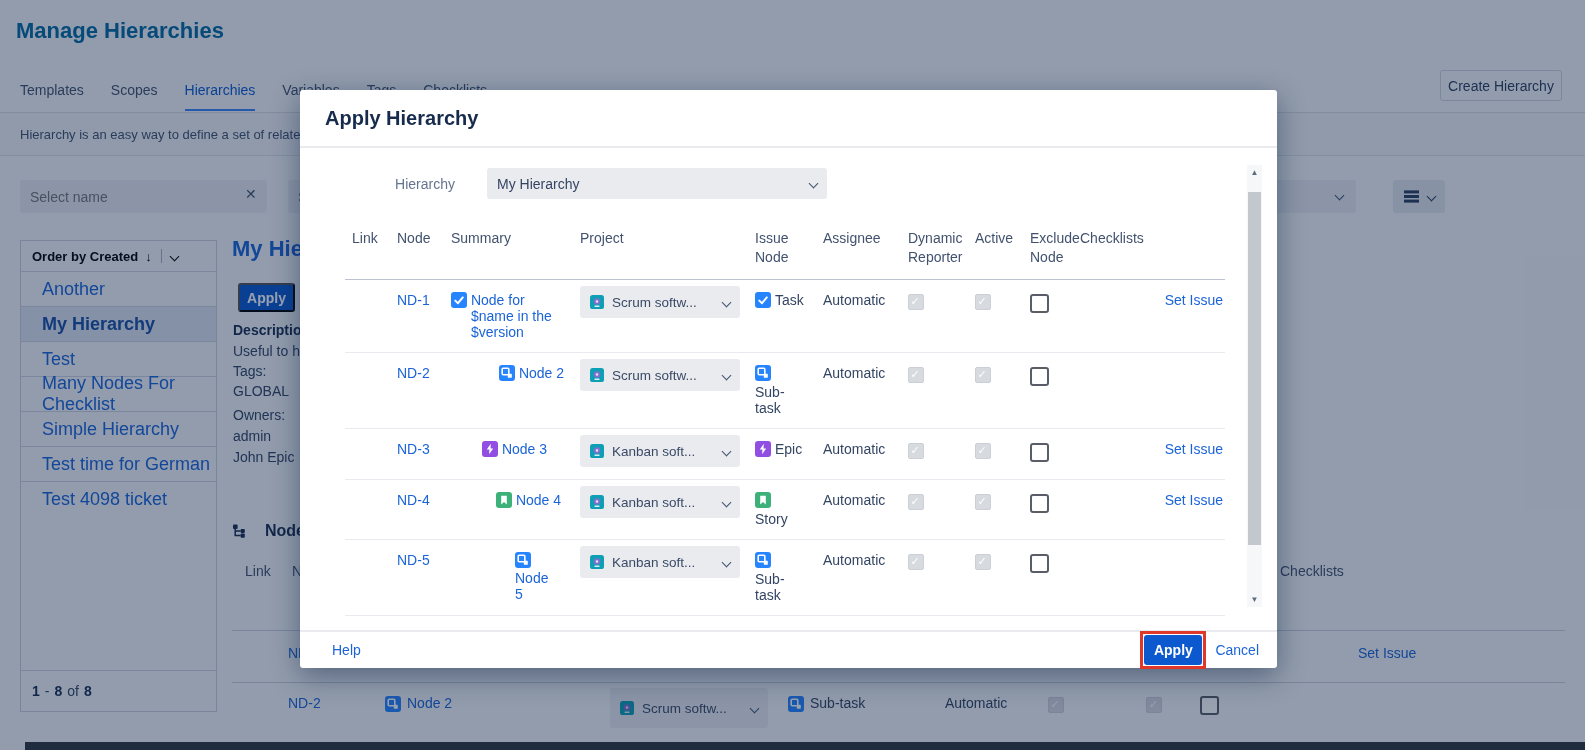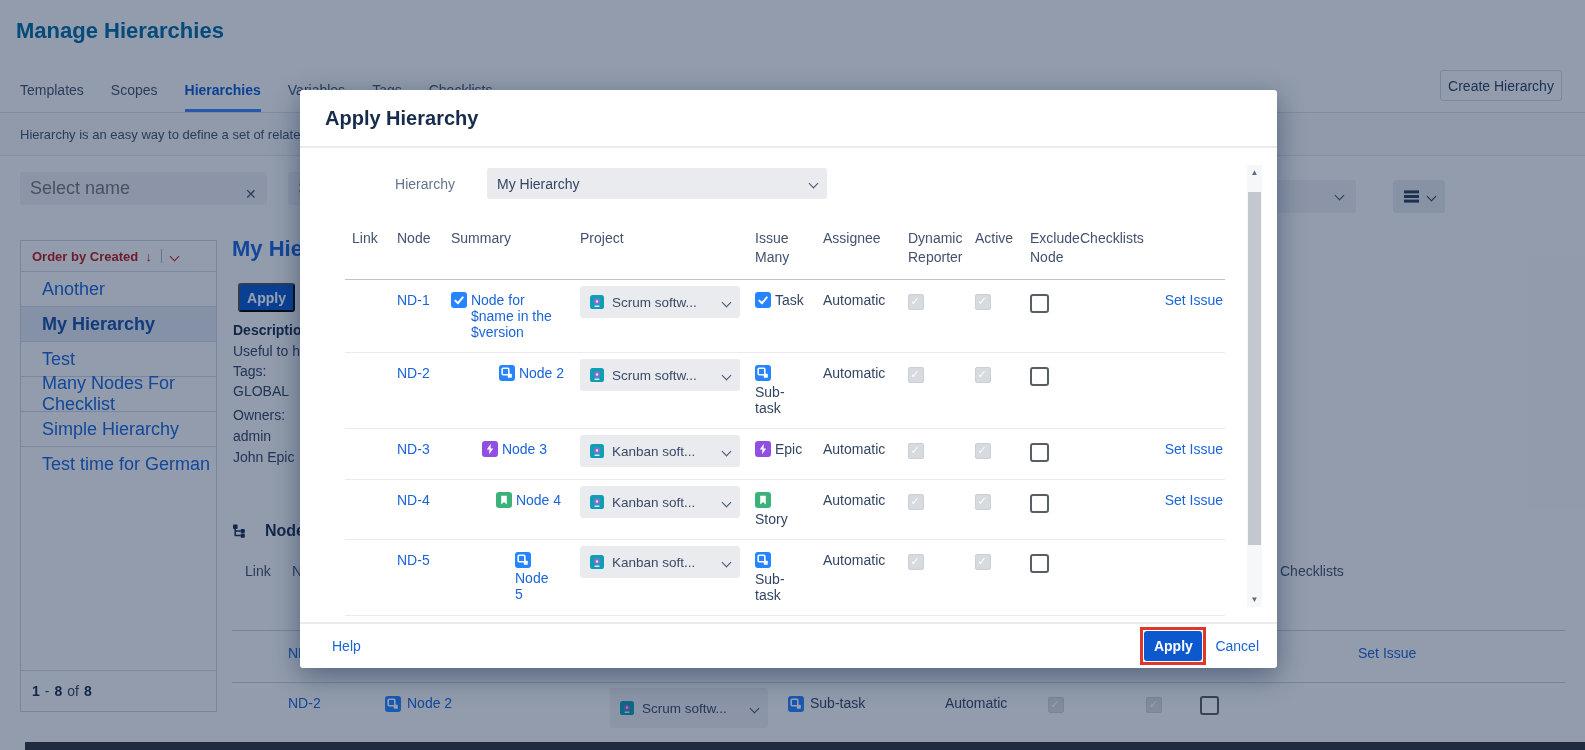--- a/index.html
+++ b/index.html
@@ -5,41 +5,41 @@
   html,body{margin:0;padding:0;}
   .screen{position:relative;width:1585px;height:750px;background:#f5f6f8;overflow:hidden;
           font-family:"Liberation Sans",sans-serif;color:#344563;}
   .abs{position:absolute;}
   .lnk{color:#1b64d8;text-decoration:none;}
 
   
   .page-title{left:16px;top:18px;font-size:22px;font-weight:700;color:#0369a1;}
   .tabs{left:20px;top:82px;display:flex;gap:27px;font-size:14px;color:#42526e;}
   .tab{padding-bottom:11px;cursor:pointer;}
-  .tab--active{color:#0c59cf;font-weight:700;border-bottom:5px solid #3b82f6;}
+  .tab--active{color:#0c59cf;font-weight:400;border-bottom:2px solid #3b82f6;}
   .tabs-line{left:0;top:112px;width:1585px;height:1px;background:#d7dbe2;}
   .create-btn{left:1440px;top:70px;width:122px;height:31px;background:#f6f7f9;border:1px solid #cdd3dc;
               border-radius:3px;font-size:14px;color:#2c3e5d;display:flex;align-items:center;justify-content:center;}
   .desc-strip{left:0;top:113px;width:1585px;height:42px;background:#f2f3f6;border-bottom:1px solid #dde0e6;}
   .desc-text{left:20px;top:127px;font-size:13px;color:#42526e;}
 
-  .tb-input{position:absolute;top:172px;height:33px;background:#e9ebef;border:none;border-radius:3px;
-            font-size:18px;color:#000000;padding:0 28px 0 10px;outline:none;box-sizing:border-box;}
+  .tb-input{position:absolute;top:180px;height:33px;background:#e9ebef;border:none;border-radius:3px;
+            font-size:14px;color:#000000;padding:0 28px 0 10px;outline:none;box-sizing:border-box;}
   .clear-x{left:245px;top:187px;font-size:14px;color:#42526e;line-height:1;}
   .filter-dd{left:1248px;top:180px;width:108px;height:33px;background:#e9ebef;border-radius:3px;}
   .menu-btn{left:1393px;top:180px;width:52px;height:33px;background:#e2e5eb;border-radius:3px;
             display:flex;align-items:center;justify-content:center;gap:9px;color:#2c3e5d;}
   .bars{width:15px;height:2.4px;background:#2c3e5d;box-shadow:0 -4.6px 0 #2c3e5d,0 4.6px 0 #2c3e5d;}
   .chev{display:inline-block;width:6px;height:6px;border-right:1.7px solid currentColor;
         border-bottom:1.7px solid currentColor;transform:rotate(45deg);flex-shrink:0;}
 
   .sidebar{left:20px;top:240px;width:197px;height:472px;border:1px solid #c9cfda;box-sizing:border-box;
            display:flex;flex-direction:column;}
   .sb-head{height:30px;display:flex;align-items:center;padding-left:11px;font-size:13px;font-weight:700;
-           color:#b91c1c;gap:7px;}
+           color:#000000;gap:7px;}
   .sb-sep{width:1px;height:14px;background:#a9b1bf;margin:0 2px;}
   .sb-item{height:34px;border-top:1px solid #ccd2dd;display:flex;align-items:center;padding-left:21px;
            font-size:18px;color:#1b64d8;}
   .sb-item--sel{background:#dde4f0;color:#1a4fa3;font-weight:700;}
   .sb-spacer{flex:1;}
   .sb-pager{border-top:1px solid #ccd2dd;height:40px;display:flex;align-items:center;padding-left:11px;
             font-size:14px;color:#344563;gap:5px;}
   .sb-pager b{color:#172b4d;}
 
   .d-title{left:232px;top:236px;font-size:22px;font-weight:700;color:#1b64d8;}
@@ -89,21 +89,21 @@
   .sumwrap.stacked .icn{display:block;margin-bottom:2px;}
   .sumwrap.stacked a{display:block;width:42px;}
   .it-inline span{margin-left:4px;color:#344563;}
   .it-stacked .icn{display:block;margin-bottom:3px;}
   .it-stacked span{display:block;width:46px;color:#344563;}
   .proj-pill{width:160px;height:32px;}
   .m-scroll{position:absolute;right:15px;top:75px;width:15px;height:442px;background:#f6f7f8;}
   .m-scroll .s-up,.m-scroll .s-dn{position:absolute;left:0;right:0;text-align:center;font-size:8px;color:#5d6b82;}
   .m-scroll .s-up{top:3px;} .m-scroll .s-dn{bottom:3px;}
   .m-scroll .s-thumb{position:absolute;top:27px;left:1px;width:13px;height:353px;background:#c3c7ce;}
-  .m-foot{position:absolute;left:0;right:0;bottom:0;height:46px;border-top:2px solid #e9ebee;
+  .m-foot{position:absolute;left:0;right:0;bottom:0;height:38px;border-top:2px solid #e9ebee;
           display:flex;align-items:center;padding:0 18px 0 32px;box-sizing:border-box;}
   .m-foot .fspacer{flex:1;}
   .apply-wrap{border:3px solid #e0372b;padding:1px;margin-right:9px;}
   .m-apply{width:58px;height:30px;background:#0c59cf;color:#fff;font-weight:700;font-size:14px;border-radius:3px;
            display:flex;align-items:center;justify-content:center;}
 </style>
 </head>
 <body>
 
 <svg width="0" height="0" style="position:absolute">
@@ -179,20 +179,21 @@
       <span style="font-weight:700;">↓</span>
       <span class="sb-sep"></span>
       <span class="chev"></span>
     </div>
     <div class="sb-item">Another</div>
     <div class="sb-item sb-item--sel">My Hierarchy</div>
     <div class="sb-item">Test</div>
     <div class="sb-item">Many Nodes For Checklist</div>
     <div class="sb-item">Simple Hierarchy</div>
     <div class="sb-item">Test time for German</div>
+    <div class="sb-item">Test 4098 ticket</div>
     <div class="sb-spacer"></div>
     <div class="sb-pager">
       <b>1</b>
       <span>-</span>
       <b>8</b>
       <span>of</span>
       <b>8</b>
     </div>
   </div>
 
@@ -262,21 +263,21 @@
       </div>
     </div>
 
     <div class="m-table">
 
       <div class="m-gr m-gh">
         <div class="c1">Link</div>
         <div class="c2">Node</div>
         <div class="c3">Summary</div>
         <div class="c4">Project</div>
-        <div class="c5">Issue Many</div>
+        <div class="c5">Issue Node</div>
         <div class="c6">Assignee</div>
         <div class="c7">Dynamic Reporter</div>
         <div class="c8">Active</div>
         <div class="c9">Exclude Node</div>
         <div class="c10">Checklists</div>
         <div class="c11"></div>
       </div>
 
       <div class="m-gr m-row">
         <div class="c1"></div>

